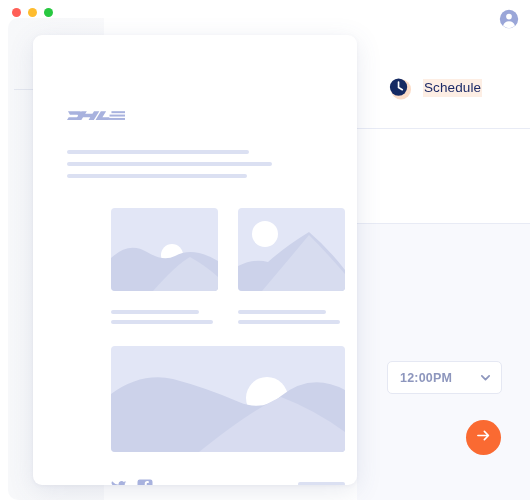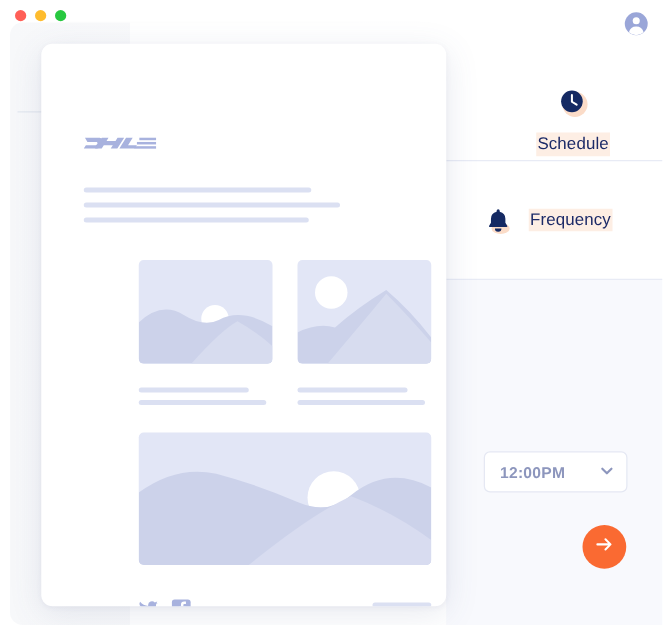--- a/index.html
+++ b/index.html
@@ -89,21 +89,21 @@
   .panel-row {
     position: absolute;
     left: 0;
     width: 173px;
     display: flex;
     align-items: center;
     gap: 11px;
     padding-left: 30px;
     box-sizing: border-box;
   }
-  .panel-row-schedule  { top: 52px; height: 36px; flex-direction: column; }
+  .panel-row-schedule  { top: 52px; height: 36px; }
   .panel-row-frequency { top: 140px; height: 36px; }
 
   .panel-divider {
     position: absolute;
     left: 0;
     width: 173px;
     height: 1px;
     background: #e8ebf5;
   }
   .panel-divider-1 { top: 110px; }
@@ -328,30 +328,20 @@
       <div class="panel-icon">
         <svg viewBox="0 0 26 26" width="25" height="25" aria-hidden="true">
           <circle cx="14.5" cy="14" r="10.5" fill="#fbdcc8"></circle>
           <circle cx="12" cy="11.5" r="9" fill="#152a63"></circle>
           <path d="M12 6.2v5.7l3.9 2.4" stroke="#ffffff" stroke-width="1.7" stroke-linecap="round" fill="none"></path>
         </svg>
       </div>
       <span class="panel-label">Schedule</span>
     </div>
 
-    <div class="panel-row panel-row-frequency">
-      <div class="panel-icon">
-        <svg viewBox="0 0 26 26" width="25" height="25" aria-hidden="true">
-          <ellipse cx="14" cy="19.5" rx="7.5" ry="4.6" fill="#fbdcc8"></ellipse>
-          <path d="M12 3.6a1.3 1.3 0 0 1 1.3 1.3v.7a6 6 0 0 1 4.7 5.85v3.4l1.5 2.5a.7.7 0 0 1-.6 1.05H5.1a.7.7 0 0 1-.6-1.05L6 14.85v-3.4A6 6 0 0 1 10.7 5.6v-.7A1.3 1.3 0 0 1 12 3.6z" fill="#152a63"></path>
-          <path d="M9.3 19.6h5.4a2.7 2.7 0 0 1-5.4 0z" fill="#152a63"></path>
-        </svg>
-      </div>
-      <span class="panel-label">Frequency</span>
-    </div>
   </div>
 
   <div class="radio-row radio-row-0" style="left:387px;">
     <span class="radio-label">Daily</span>
     <span class="radio-mark"></span>
   </div>
   <div class="radio-row radio-row-1" style="left:387px;">
     <span class="radio-label">Weekly</span>
     <span class="radio-mark checked"></span>
   </div>

